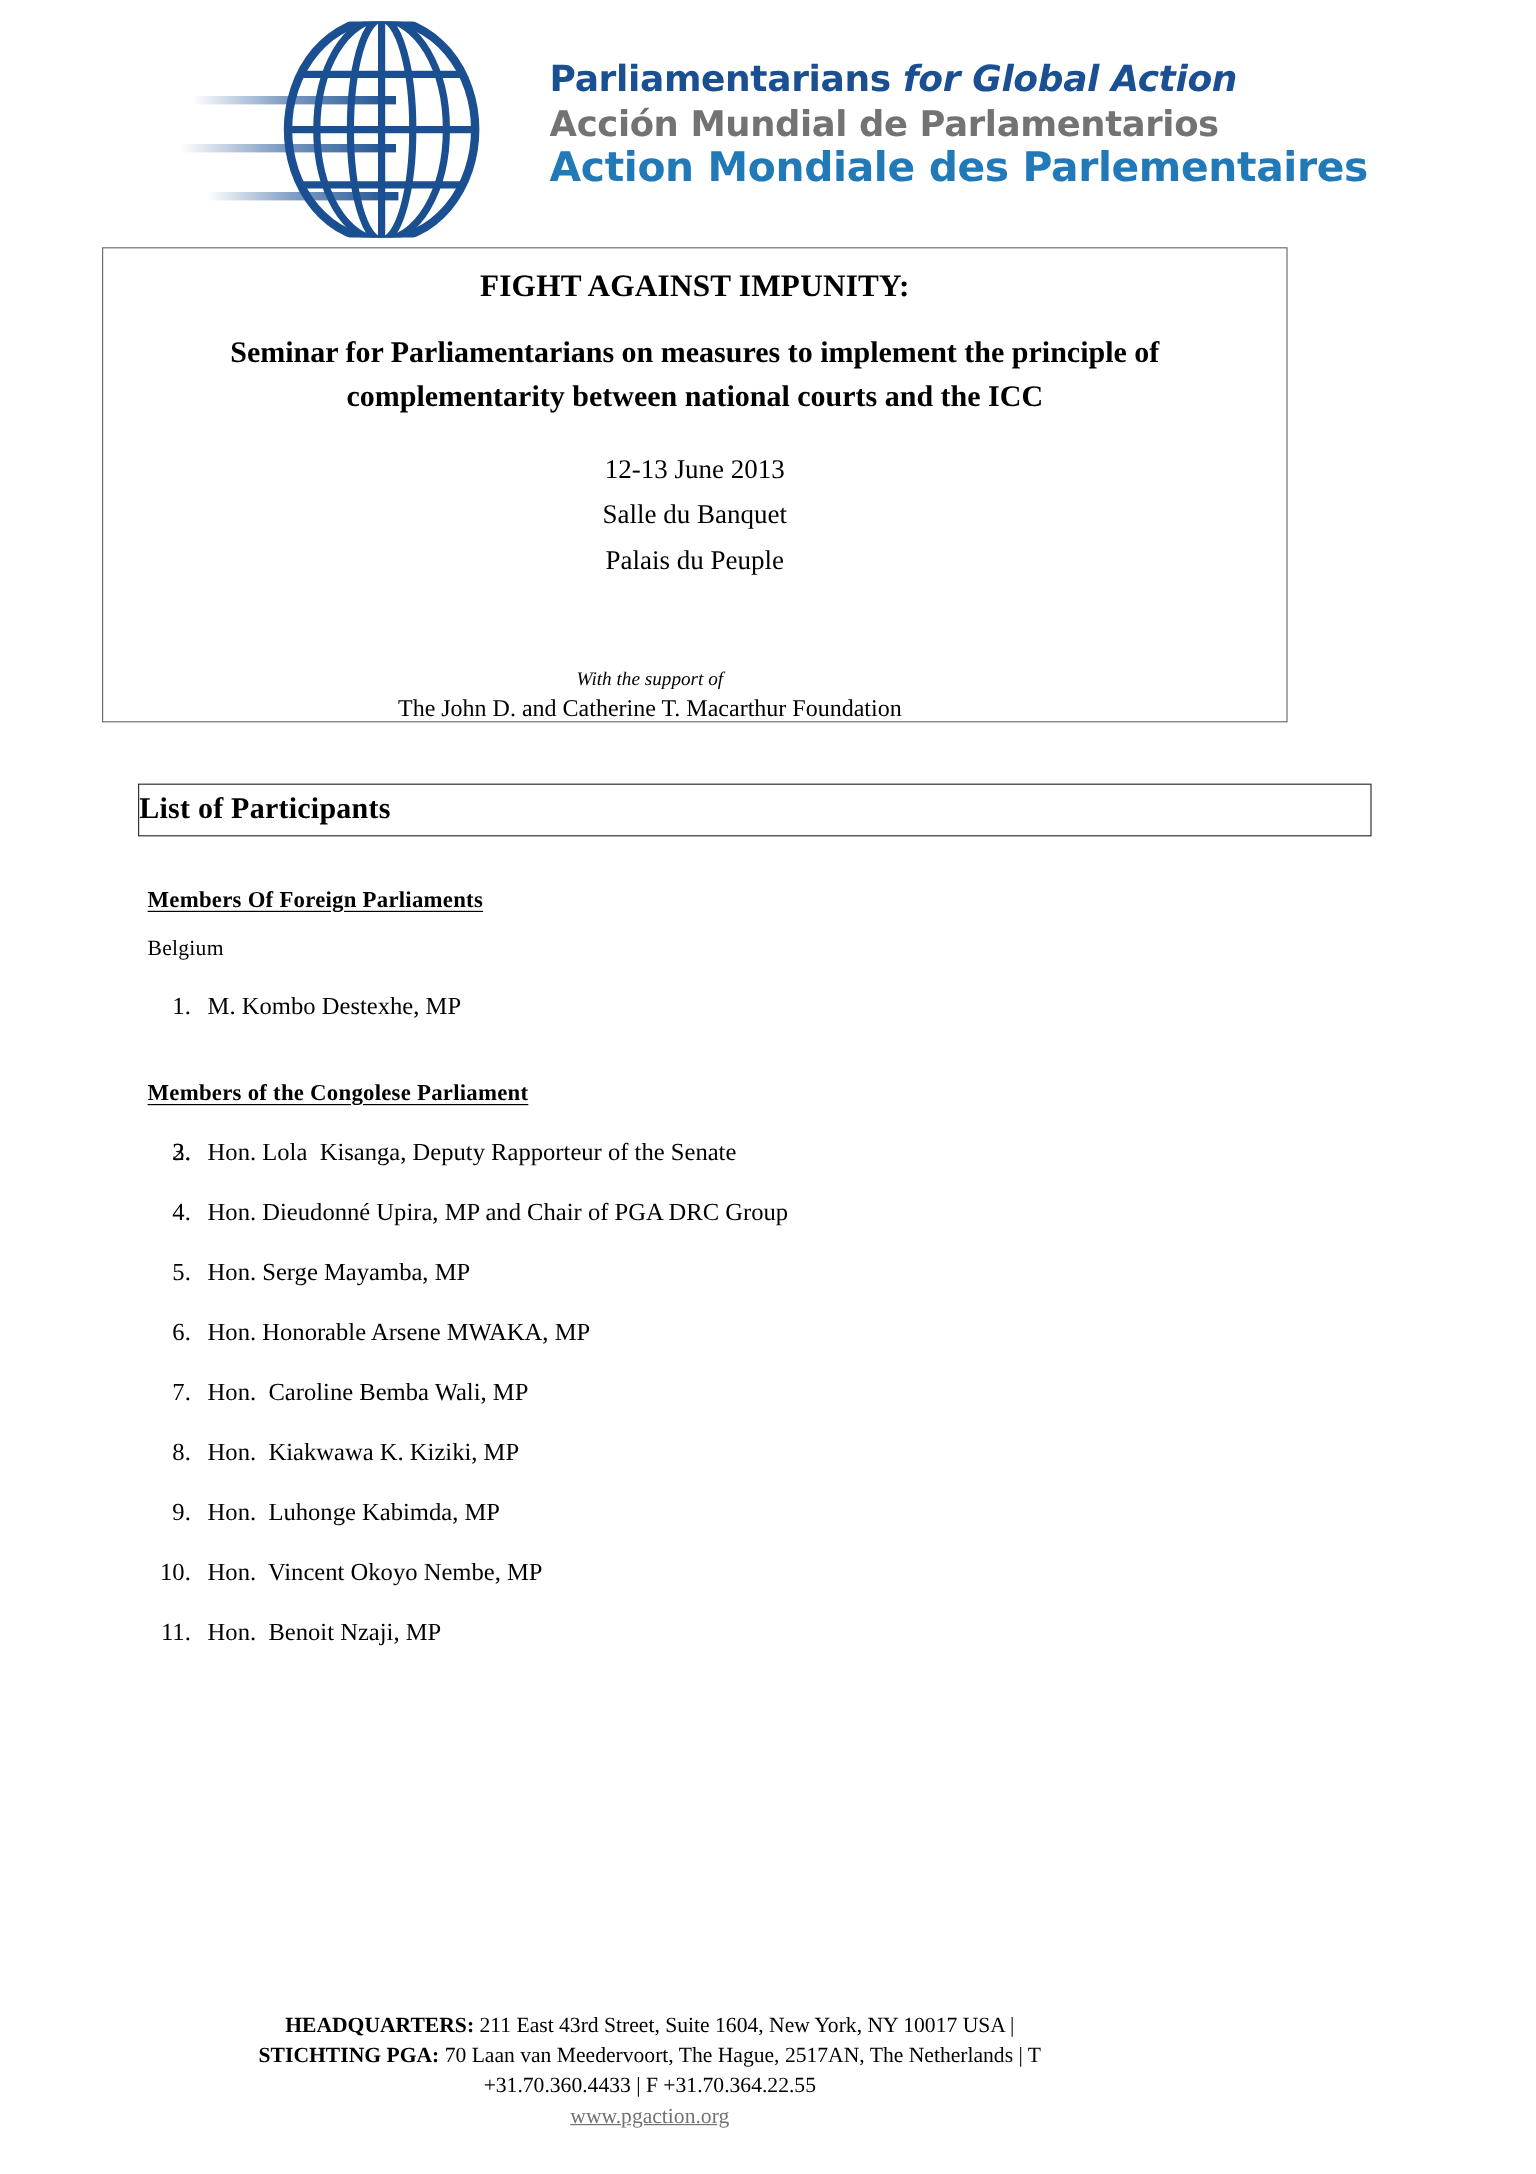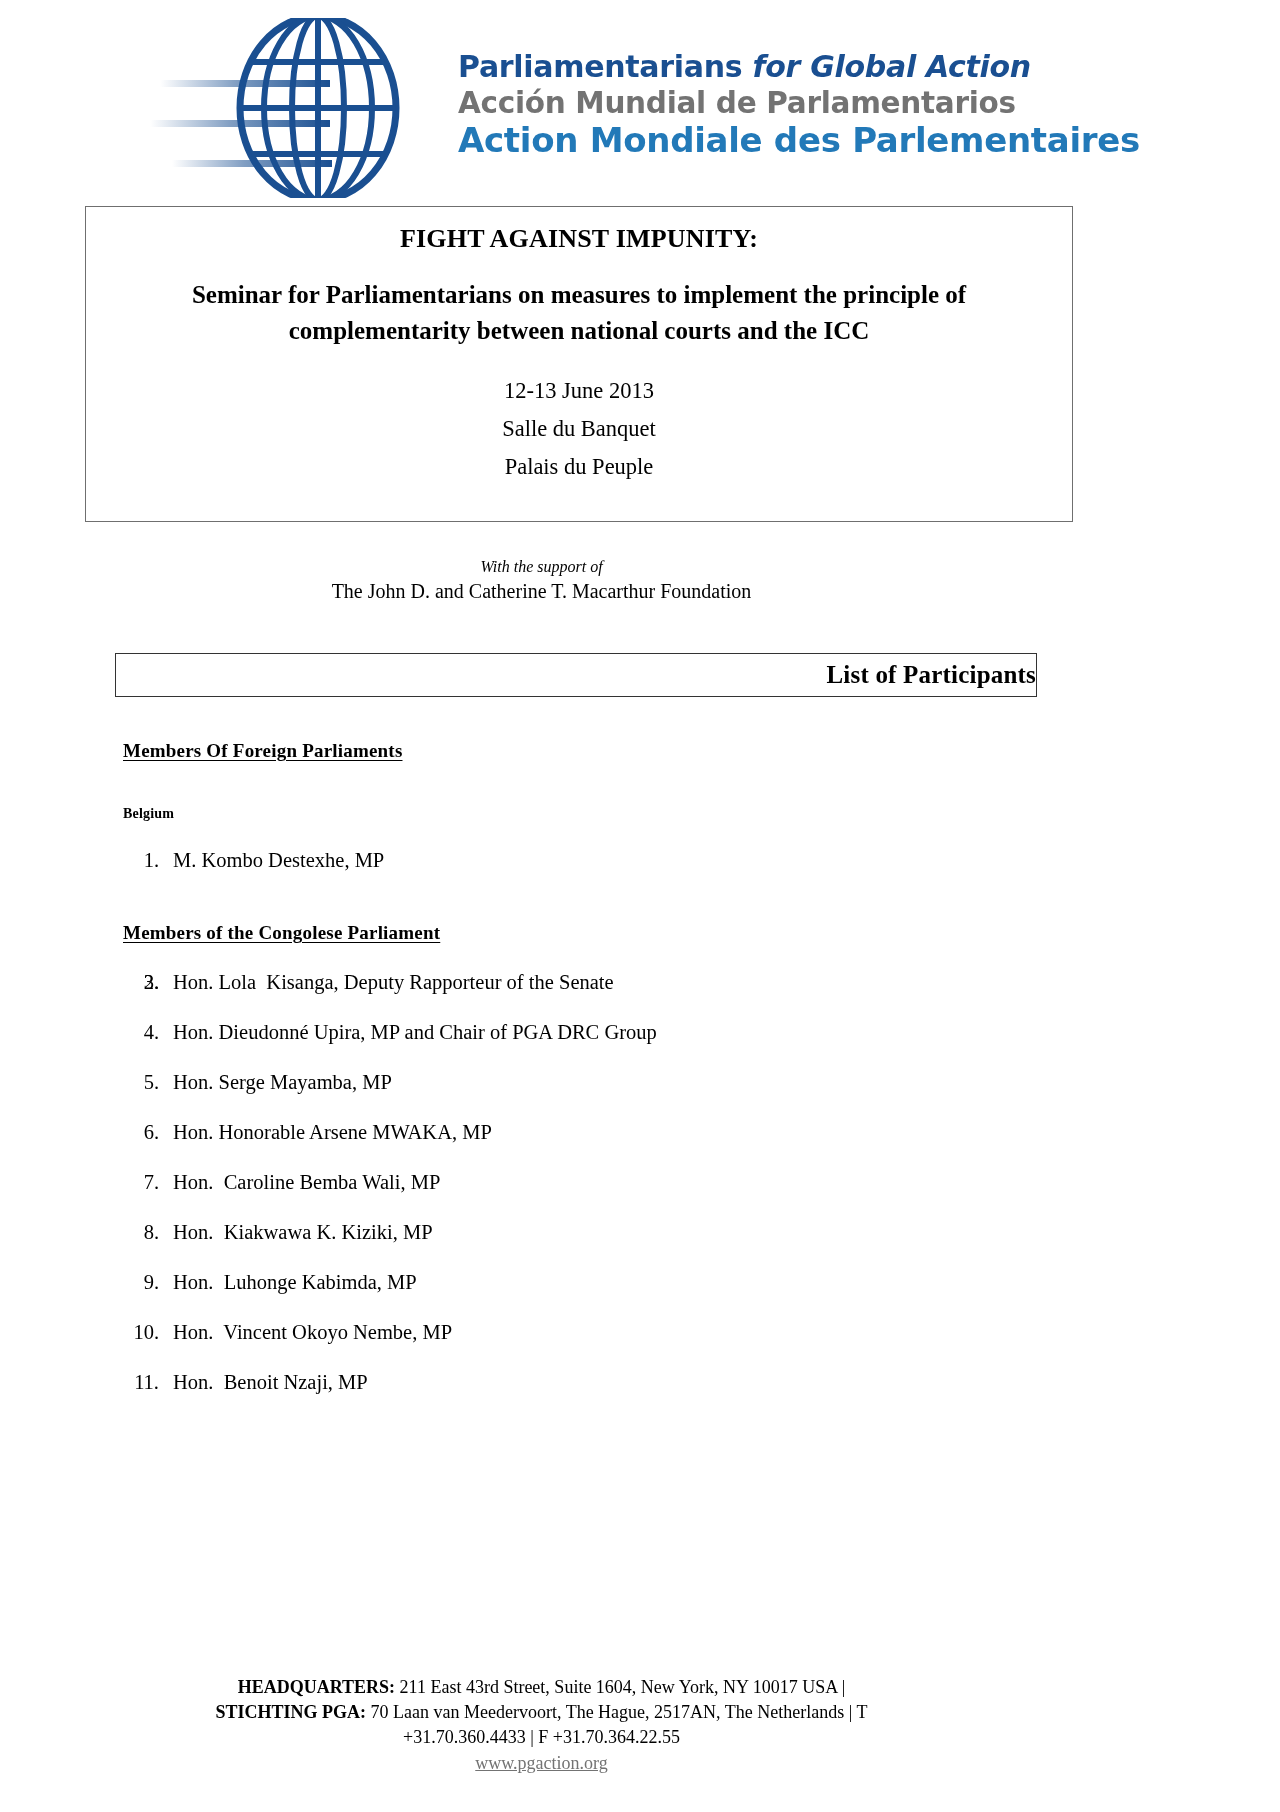--- a/index.html
+++ b/index.html
@@ -75,21 +75,21 @@
     white-space: nowrap;
     margin-top: 1px;
   }
 
   
   .title-box {
     position: absolute;
     left: 85px;
     top: 206px;
     width: 988px;
-    height: 316px;
+    height: 396px;
     border: 1px solid #6f6f6f;
     box-sizing: border-box;
     text-align: center;
   }
   .title-main {
     margin-top: 17px;
     font-size: 26px;
     font-weight: bold;
     letter-spacing: 0.2px;
   }
@@ -123,27 +123,27 @@
   .support-name {
     font-size: 20px;
     line-height: 1.35;
   }
 
   
   .participants-box {
     position: absolute;
     left: 115px;
     top: 653px;
-    width: 922px;
+    width: 1028px;
     height: 44px;
     border: 1px solid #333333;
     box-sizing: border-box;
     display: flex;
     align-items: center;
-    justify-content: flex-end;
+    justify-content: flex-start;
   }
   .participants-title {
     font-size: 25px;
     font-weight: bold;
     letter-spacing: 0.2px;
   }
 
   
   .content {
     position: absolute;
@@ -153,23 +153,23 @@
   }
   .section-head {
     font-size: 19px;
     font-weight: bold;
     text-decoration: underline;
     text-underline-offset: 3px;
     letter-spacing: 0.2px;
   }
   .sec1-head { margin-top: 0px; }
   .country {
-    font-size: 14px;
-    font-weight: bold;
-    margin-top: 44px;
+    font-size: 18px;
+    font-weight: normal;
+    margin-top: 18px;
     letter-spacing: 0.2px;
   }
   .sec2-head { margin-top: 50px; }
 
   ol.people {
     list-style: none;
     margin: 0;
     padding: 0;
   }
   ol.people li {

